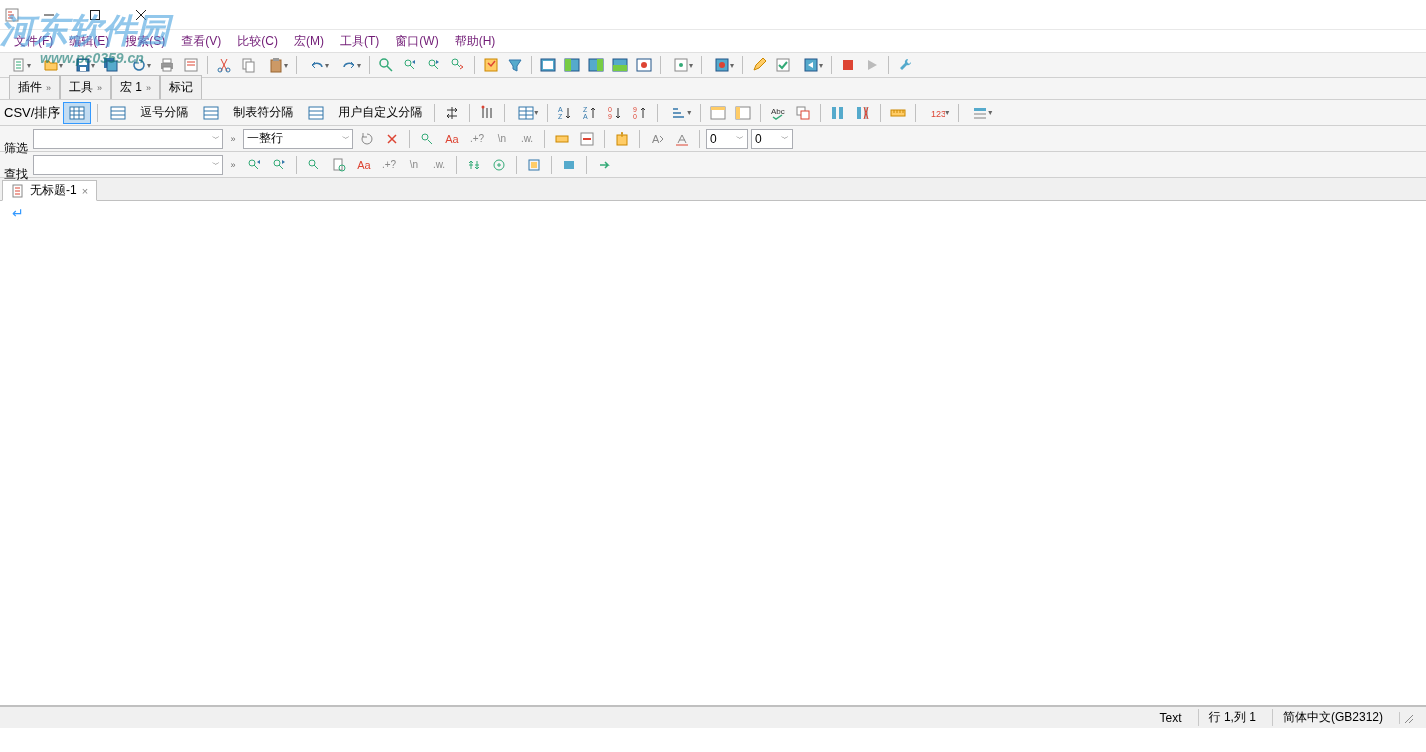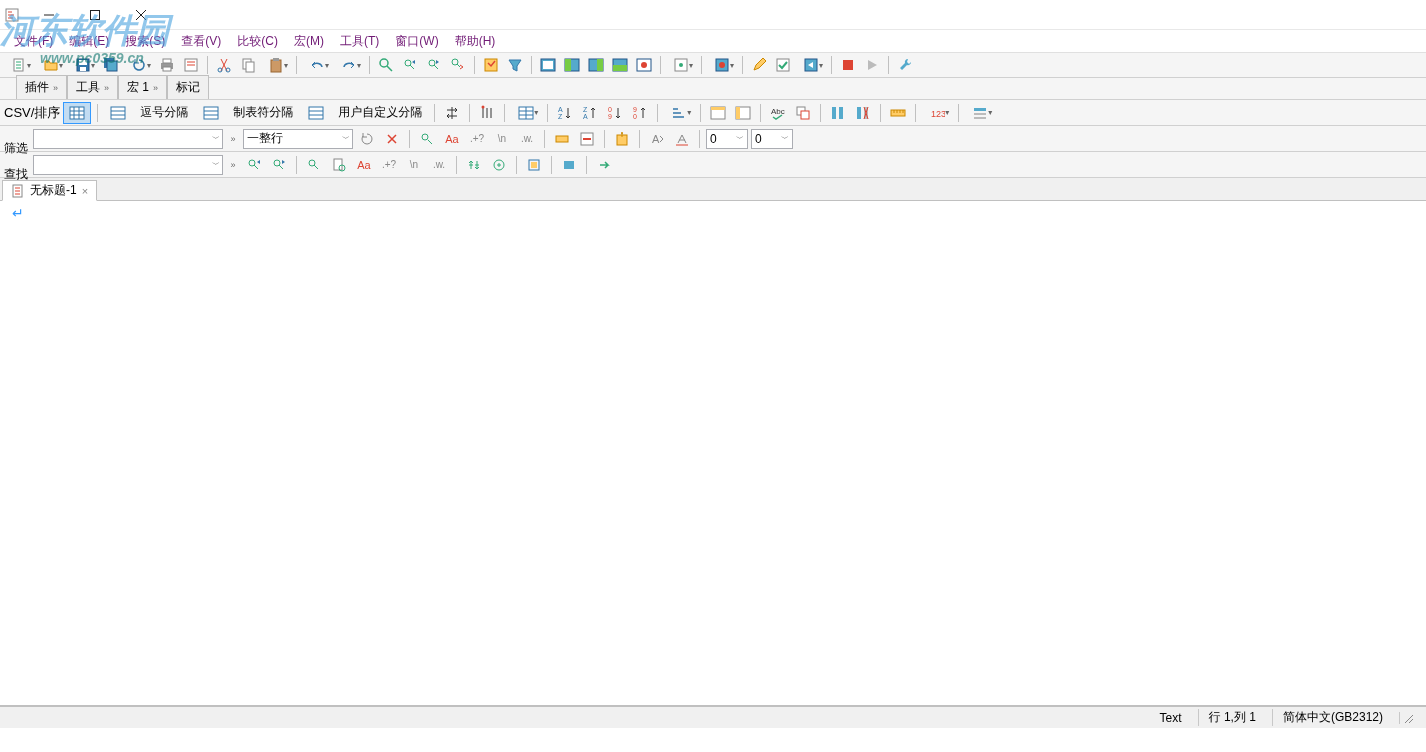--- a/index.html
+++ b/index.html
@@ -11,21 +11,21 @@
 
 .menubar { height: 22px; background: #fff; display: flex; align-items: center; padding-left: 6px; }
 .menubar .mitem { padding: 3px 8px; font-size: 12px; color: #701a75; }
 
 .toolbar { height: 26px; background: #f5f5f5; border-top: 1px solid #e0e0e0; border-bottom: 1px solid #d0d0d0; display: flex; align-items: center; padding: 0 4px; gap: 2px; }
 .tbtn { width: 22px; height: 22px; display: flex; align-items: center; justify-content: center; border: 1px solid transparent; border-radius: 2px; }
 .tbtn.dd { width: 30px; position: relative; }
 .tbtn.dd::after { content: "▾"; font-size: 8px; color: #666; position: absolute; right: 2px; }
 .sep { width: 1px; height: 18px; background: #c0c0c0; margin: 0 3px; }
 
-.tabbar2 { height: 22px; background: #f5f5f5; border-bottom: 1px solid #d0d0d0; display: flex; align-items: flex-end; padding-left: 16px; }
+.tabbar2 { height: 22px; background: #f5f5f5; border-bottom: 1px solid #d0d0d0; display: flex; align-items: flex-end; padding-left: 9px; }
 .tab2 { padding: 3px 8px; font-size: 12px; background: #f0f0f0; border: 1px solid #c0c0c0; border-bottom: none; margin-right: 0px; display: flex; align-items: center; gap: 4px; }
 .tab2 .chev { font-size: 9px; color: #666; }
 
 .csvbar { height: 26px; background: #f5f5f5; border-bottom: 1px solid #d0d0d0; display: flex; align-items: center; padding: 0 4px; gap: 3px; }
 .csvbtn { padding: 2px 5px; display: flex; align-items: center; gap: 14px; border: 1px solid transparent; }
 .csvbtn.active { background: #c2dcf2; border-color: #3399ff; }
 .csvlabel { font-size: 13px; }
 
 .filterbar, .findbar { height: 26px; background: #f5f5f5; border-bottom: 1px solid #d0d0d0; display: flex; align-items: center; padding: 0 4px; gap: 3px; }
 .flabel { font-size: 12px; padding-right: 2px; margin-top: 20px; }

